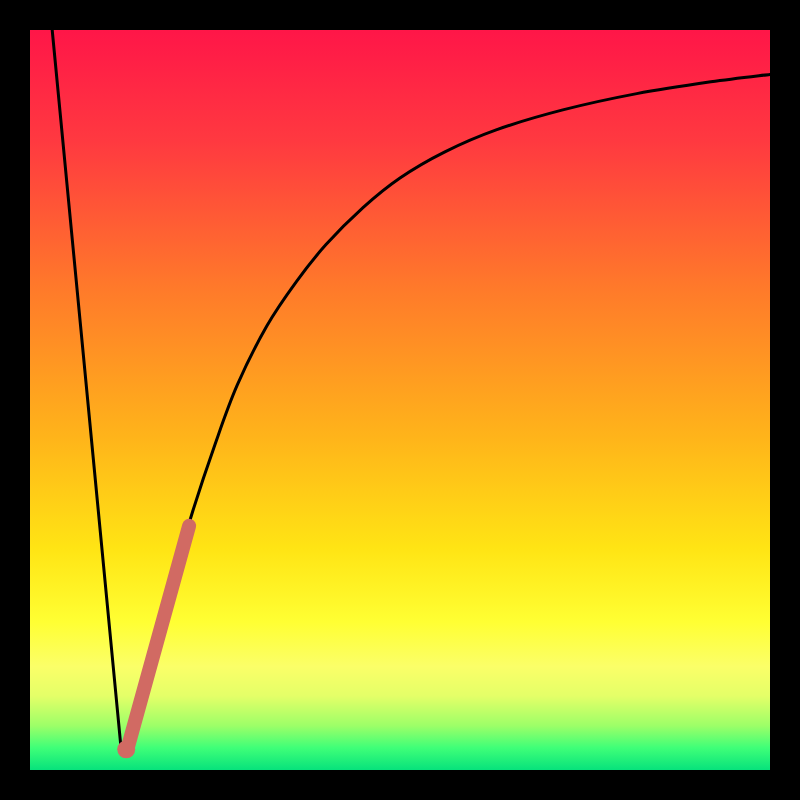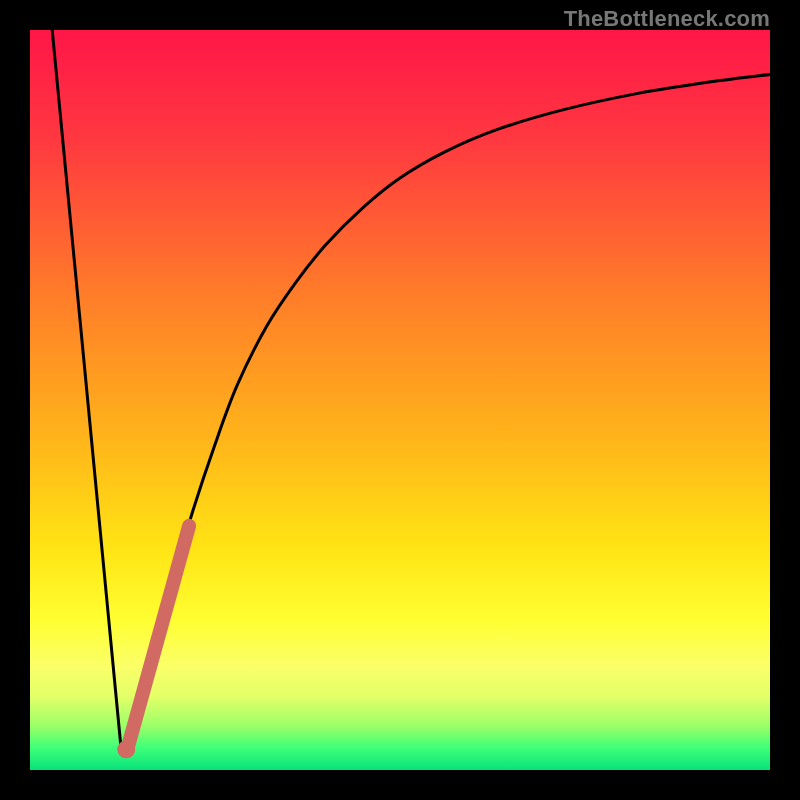--- a/index.html
+++ b/index.html
@@ -43,21 +43,20 @@
     font-weight: 600;
     color: #777;
     letter-spacing: 0.2px;
   }
 </style>
 </head>
 <body>
 
 <div class="frame">
 
-  <div class="watermark">TheBottleneck.com</div>
 
   <div class="plot-area">
 
     <svg class="gradient-bg" viewBox="0 0 740 740" preserveAspectRatio="none">
       <defs>
         <linearGradient id="bg-grad" x1="0" y1="0" x2="0" y2="1">
             <stop offset="0%" stop-color="#ff1648"></stop>
             <stop offset="15%" stop-color="#ff3940"></stop>
             <stop offset="35%" stop-color="#ff7a2a"></stop>
             <stop offset="55.00000000000001%" stop-color="#ffb41a"></stop>

